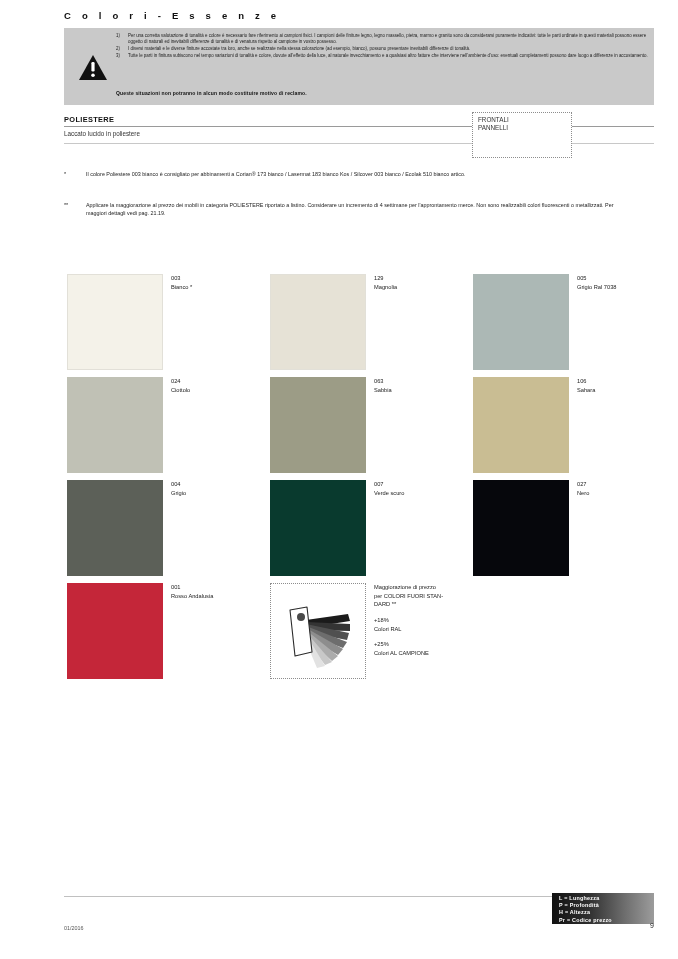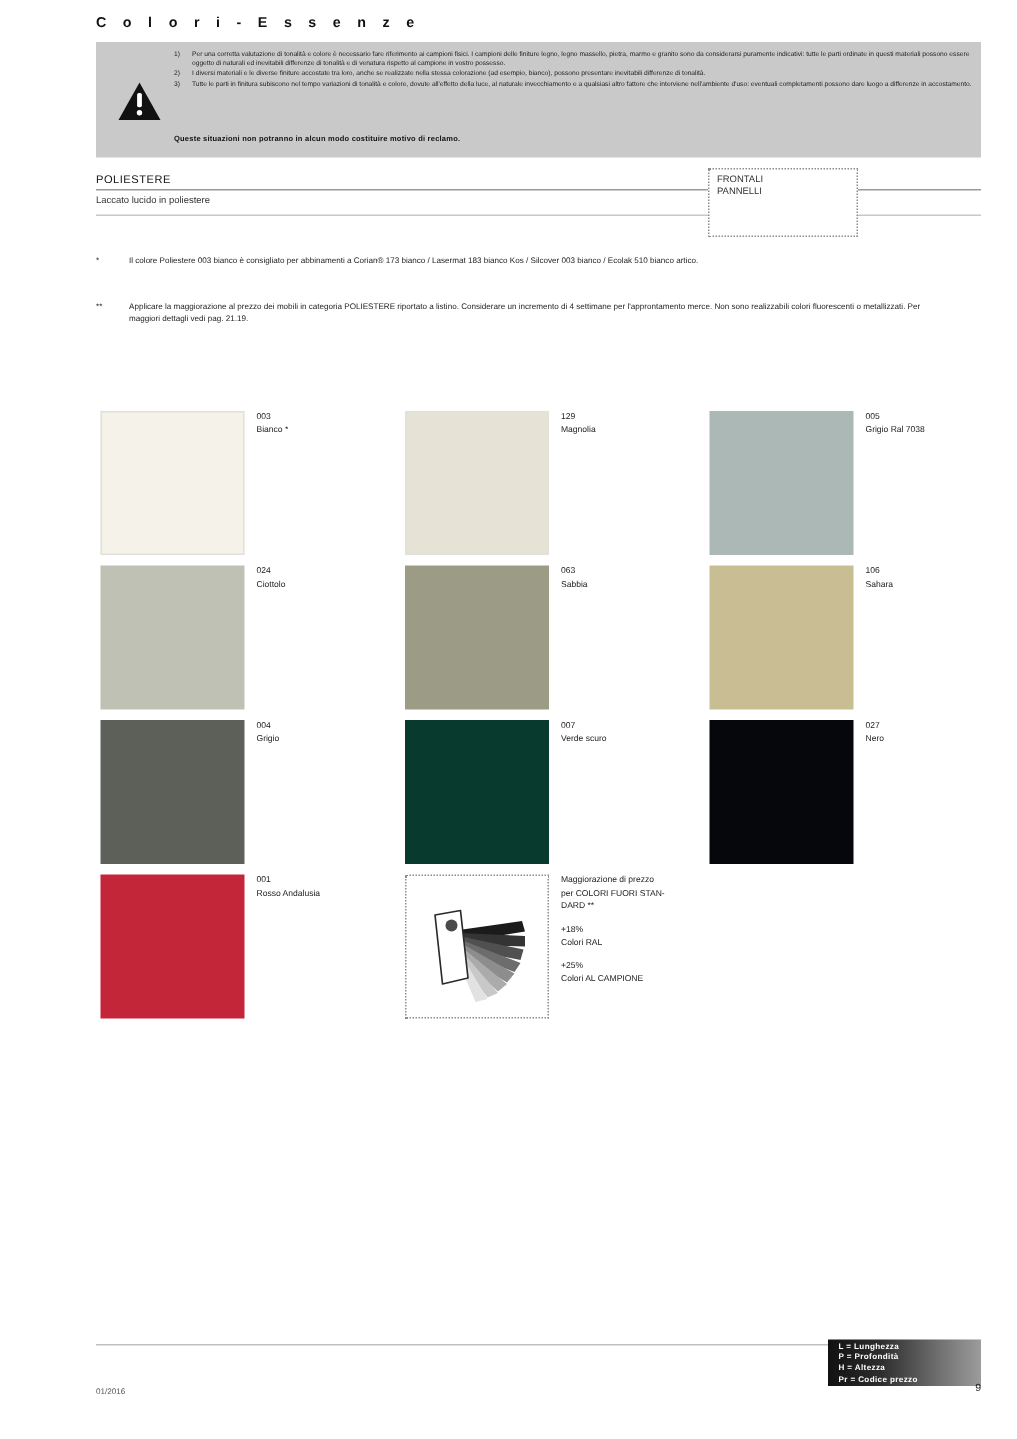--- a/index.html
+++ b/index.html
@@ -81,21 +81,21 @@
     letter-spacing: 0.15px;
     color: #111;
   }
 
   
   .section-title {
     position: absolute;
     left: 44px;
     top: 115px;
     font-size: 7.4px;
-    font-weight: normal;
+    font-weight: bold;
     letter-spacing: 0.35px;
     color: #111;
   }
   .section-rule {
     position: absolute;
     left: 44px;
     top: 126px;
     width: 590px;
     height: 1px;
     background: #9a9a9a;

